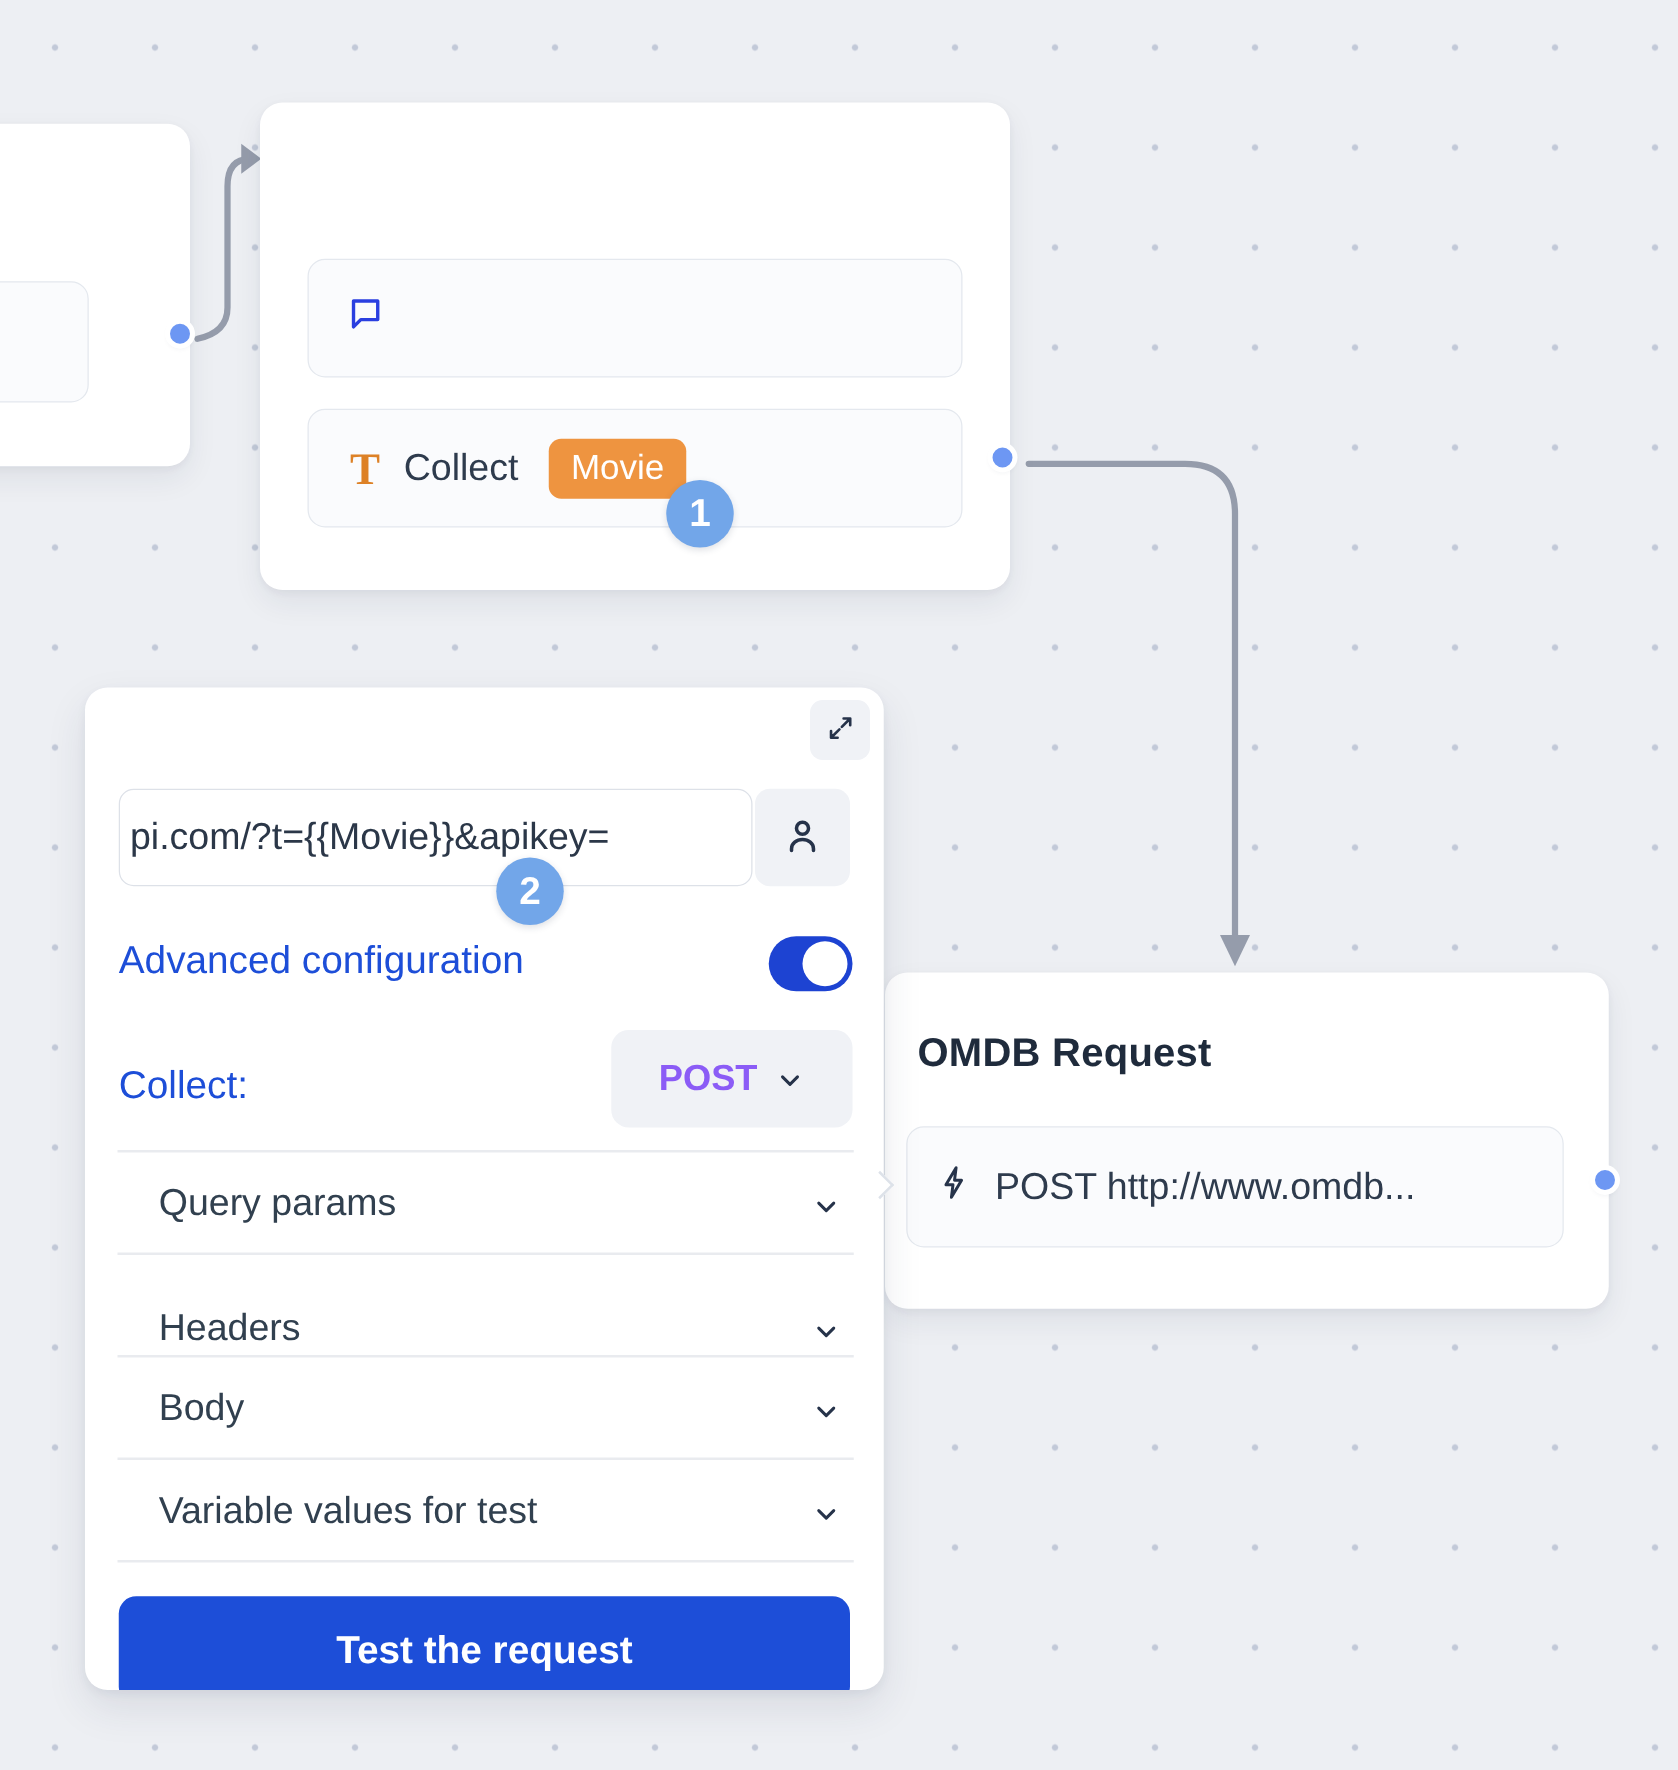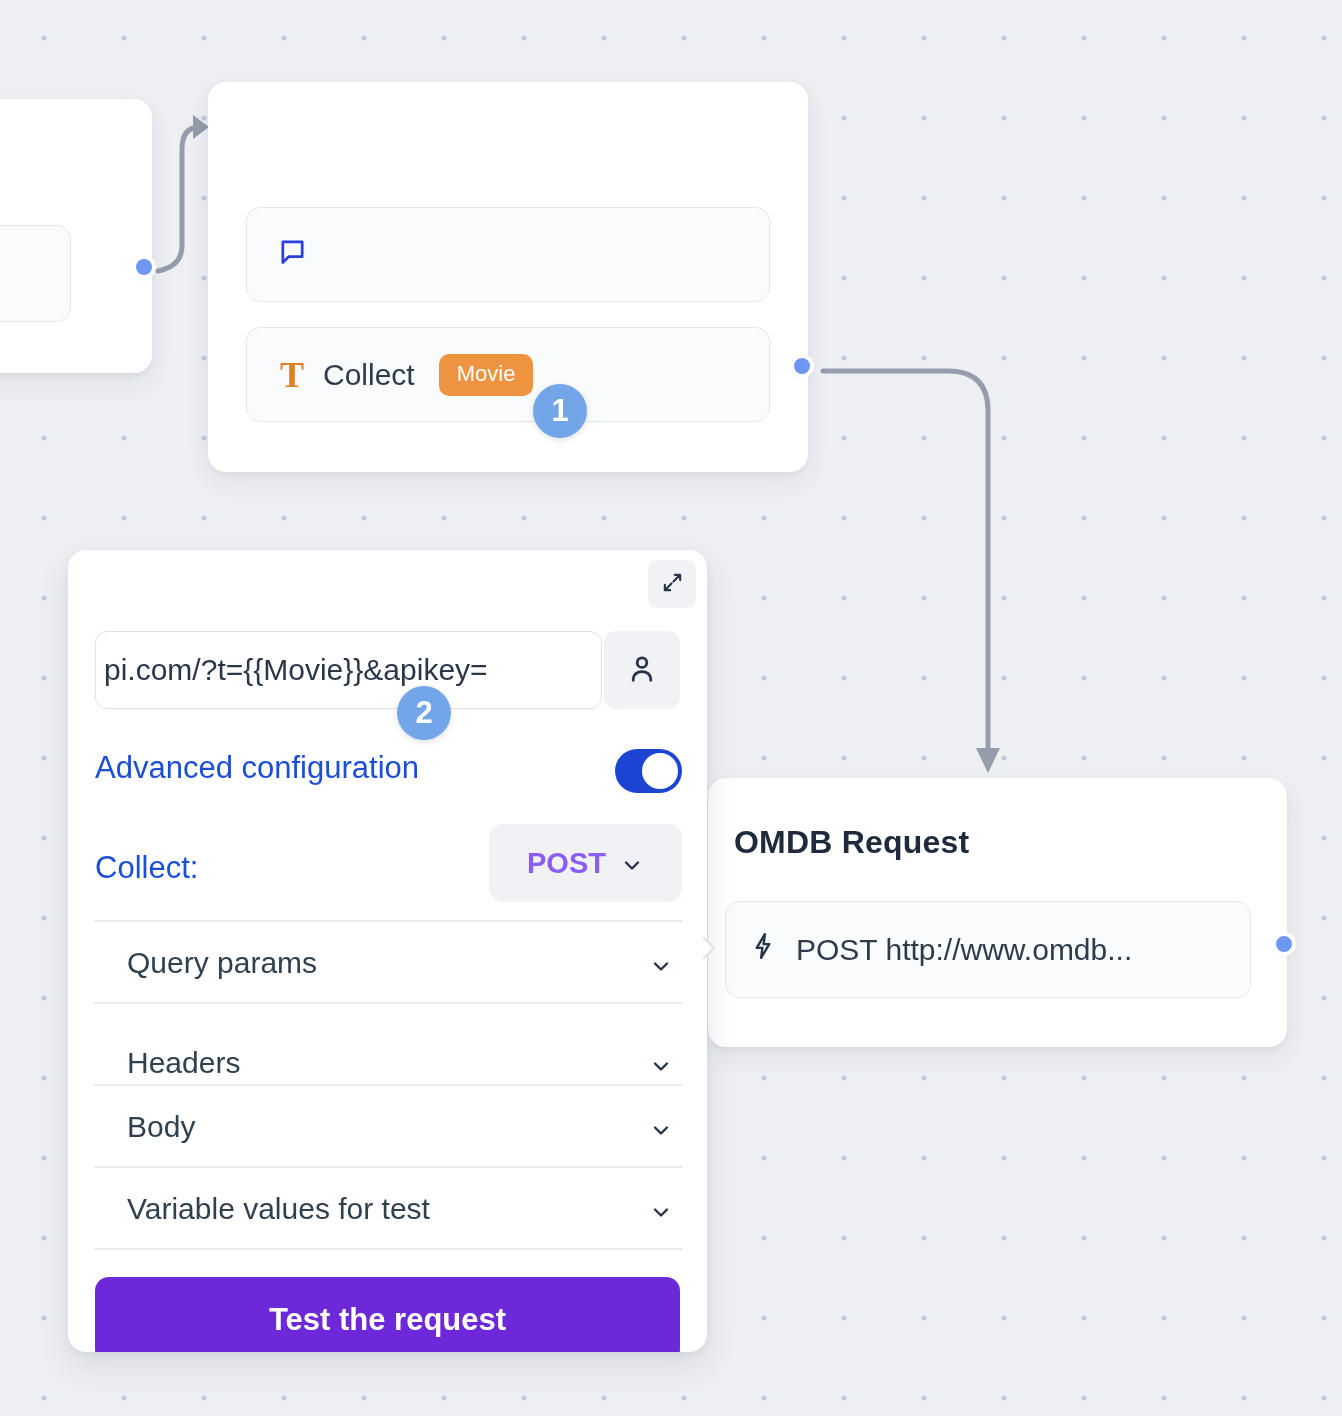--- a/index.html
+++ b/index.html
@@ -47,21 +47,21 @@
   }
 
   
   #movie-node { left:208px; top:82px; width:600px; height:390px; }
   #movie-node .node-title { left:46px; top:129px; }
   #movie-row-1 { left:38px; top:125px; width:524px; height:95px; }
   #movie-row-2 { left:38px; top:245px; width:524px; height:95px; }
   .t-icon { font-family:"Liberation Serif", serif; font-weight:700; font-size:36px; color:#dd8126; width:30px; text-align:center; }
   .var-chip {
     background:#ee9440; color:#fff; border-radius:10px;
-    padding:7px 18px 9px; font-size:22px; margin-left:8px;
+    padding:7px 18px 9px; font-size:28px; margin-left:8px;
   }
 
   
   #left-node { left:-44px; top:99px; width:196px; height:274px; }
   #left-node .inner-row { left:-24px; top:126px; width:139px; height:97px; padding-left:0; }
 
   
   #omdb-node { left:708px; top:778px; width:579px; height:269px; }
   #omdb-node .node-title { left:26px; top:46px; }
   #omdb-row { left:17px; top:123px; width:526px; height:97px; padding-left:22px; gap:18px; }
@@ -102,21 +102,21 @@
   }
   .divider { position:absolute; left:26px; width:589px; height:2px; background:#e9ebef; }
   .section-row {
     position:absolute; left:26px; width:589px; height:82px;
     display:flex; align-items:center; justify-content:space-between;
     padding:0 10px 0 33px; font-size:30px; color:#31404f; cursor:pointer;
   }
   .chev { width:24px; height:24px; flex:none; }
   #test-btn {
     position:absolute; left:27px; top:727px; width:585px; height:86px;
-    background:#6d28d9; border:none; border-radius:14px;
+    background:#1d4ed8; border:none; border-radius:14px;
     color:#fff; font-size:31px; font-weight:700; font-family:"Liberation Sans", sans-serif;
     display:flex; align-items:center; justify-content:center; cursor:pointer;
   }
 
   
   #panel-caret {
     position:absolute; left:696px; top:940px; width:16px; height:16px;
     background:#fff; border-top:2px solid #dde2e9; border-right:2px solid #dde2e9;
     transform:rotate(45deg); z-index:21;
   }

